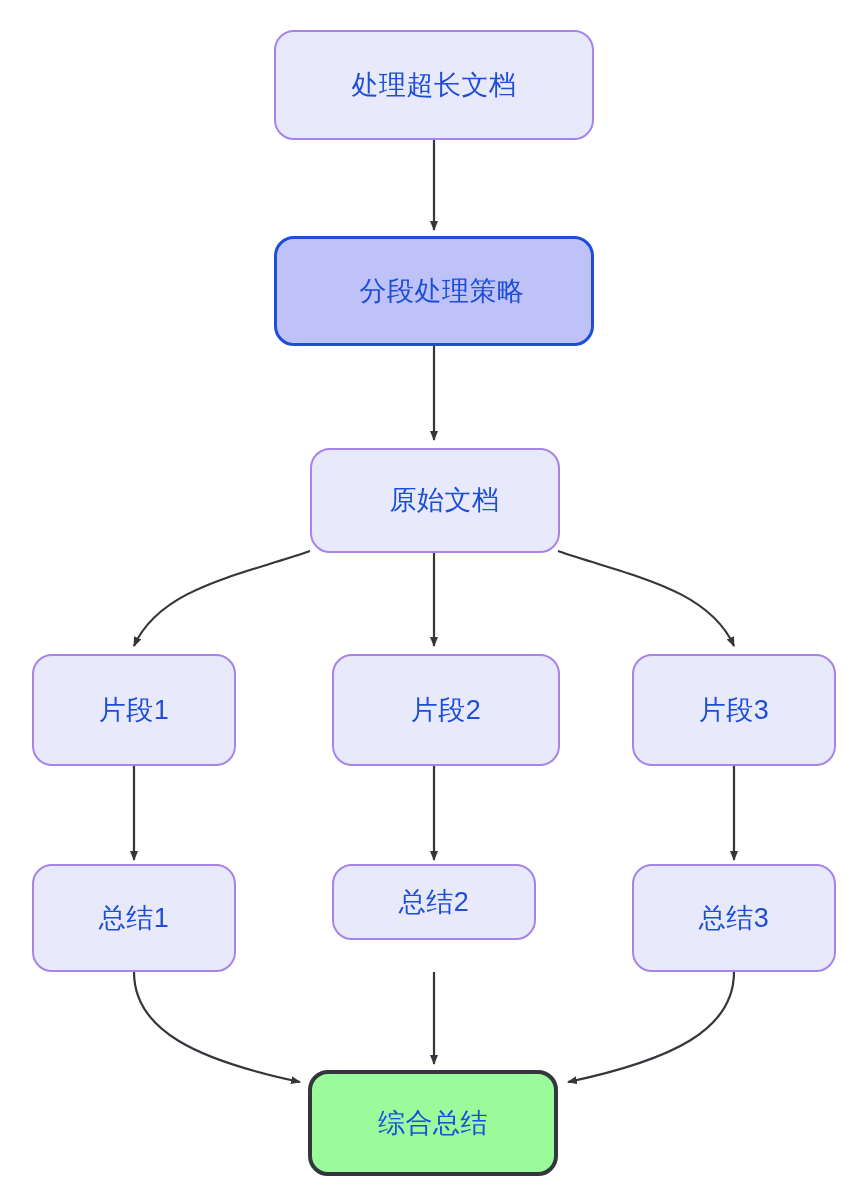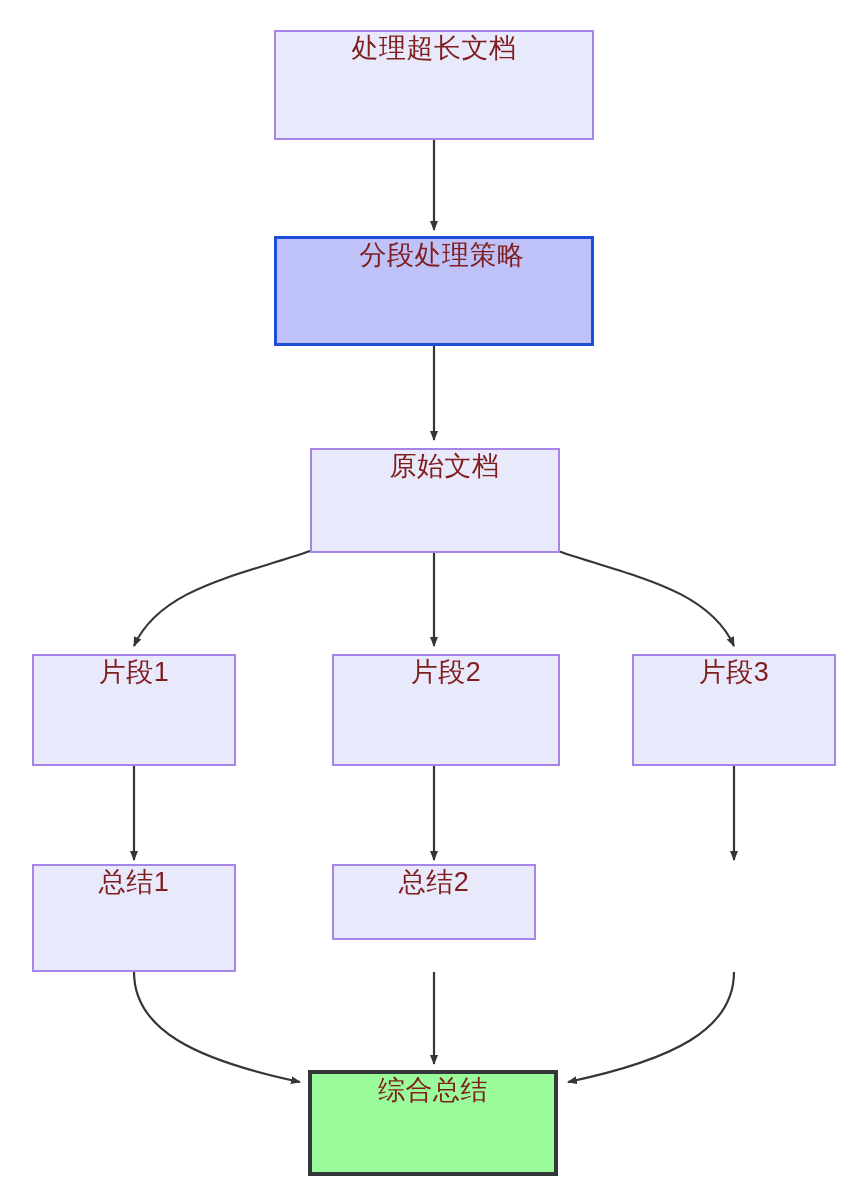--- a/index.html
+++ b/index.html
@@ -19,28 +19,29 @@
     position: absolute;
     left: 0;
     top: 0;
     width: 852px;
     height: 1196px;
   }
   .node {
     position: absolute;
     box-sizing: border-box;
     display: flex;
-    align-items: flex-start;
+    align-items: center;
     justify-content: center;
     text-align: center;
-    color: #7f1d1d;
+    color: #1d4ed8;
     font-size: 27px;
     line-height: 1.2;
     letter-spacing: 0.5px;
     z-index: 2;
+    border-radius: 20px;
   }
   .node-default {
     background: #e9e9fc;
     border: 2px solid #a684e8;
   }
   .node-strategy {
     background: #bfc2f9;
     border: 3px solid #1d4ed8;
     padding-left: 16px;
   }
@@ -108,18 +109,21 @@
   </div>
 
   <div class="node node-default" style="left:32px; top:864px; width:204px; height:108px;">
     <span class="node-label">总结1</span>
   </div>
 
   <div class="node node-default" style="left:332px; top:864px; width:204px; height:76px;">
     <span class="node-label">总结2</span>
   </div>
 
+  <div class="node node-default" style="left:632px; top:864px; width:204px; height:108px;">
+    <span class="node-label">总结3</span>
+  </div>
 
   <div class="node node-final" style="left:308px; top:1070px; width:250px; height:106px;">
     <span class="node-label">综合总结</span>
   </div>
 
 </div>
 
 </body></html>

